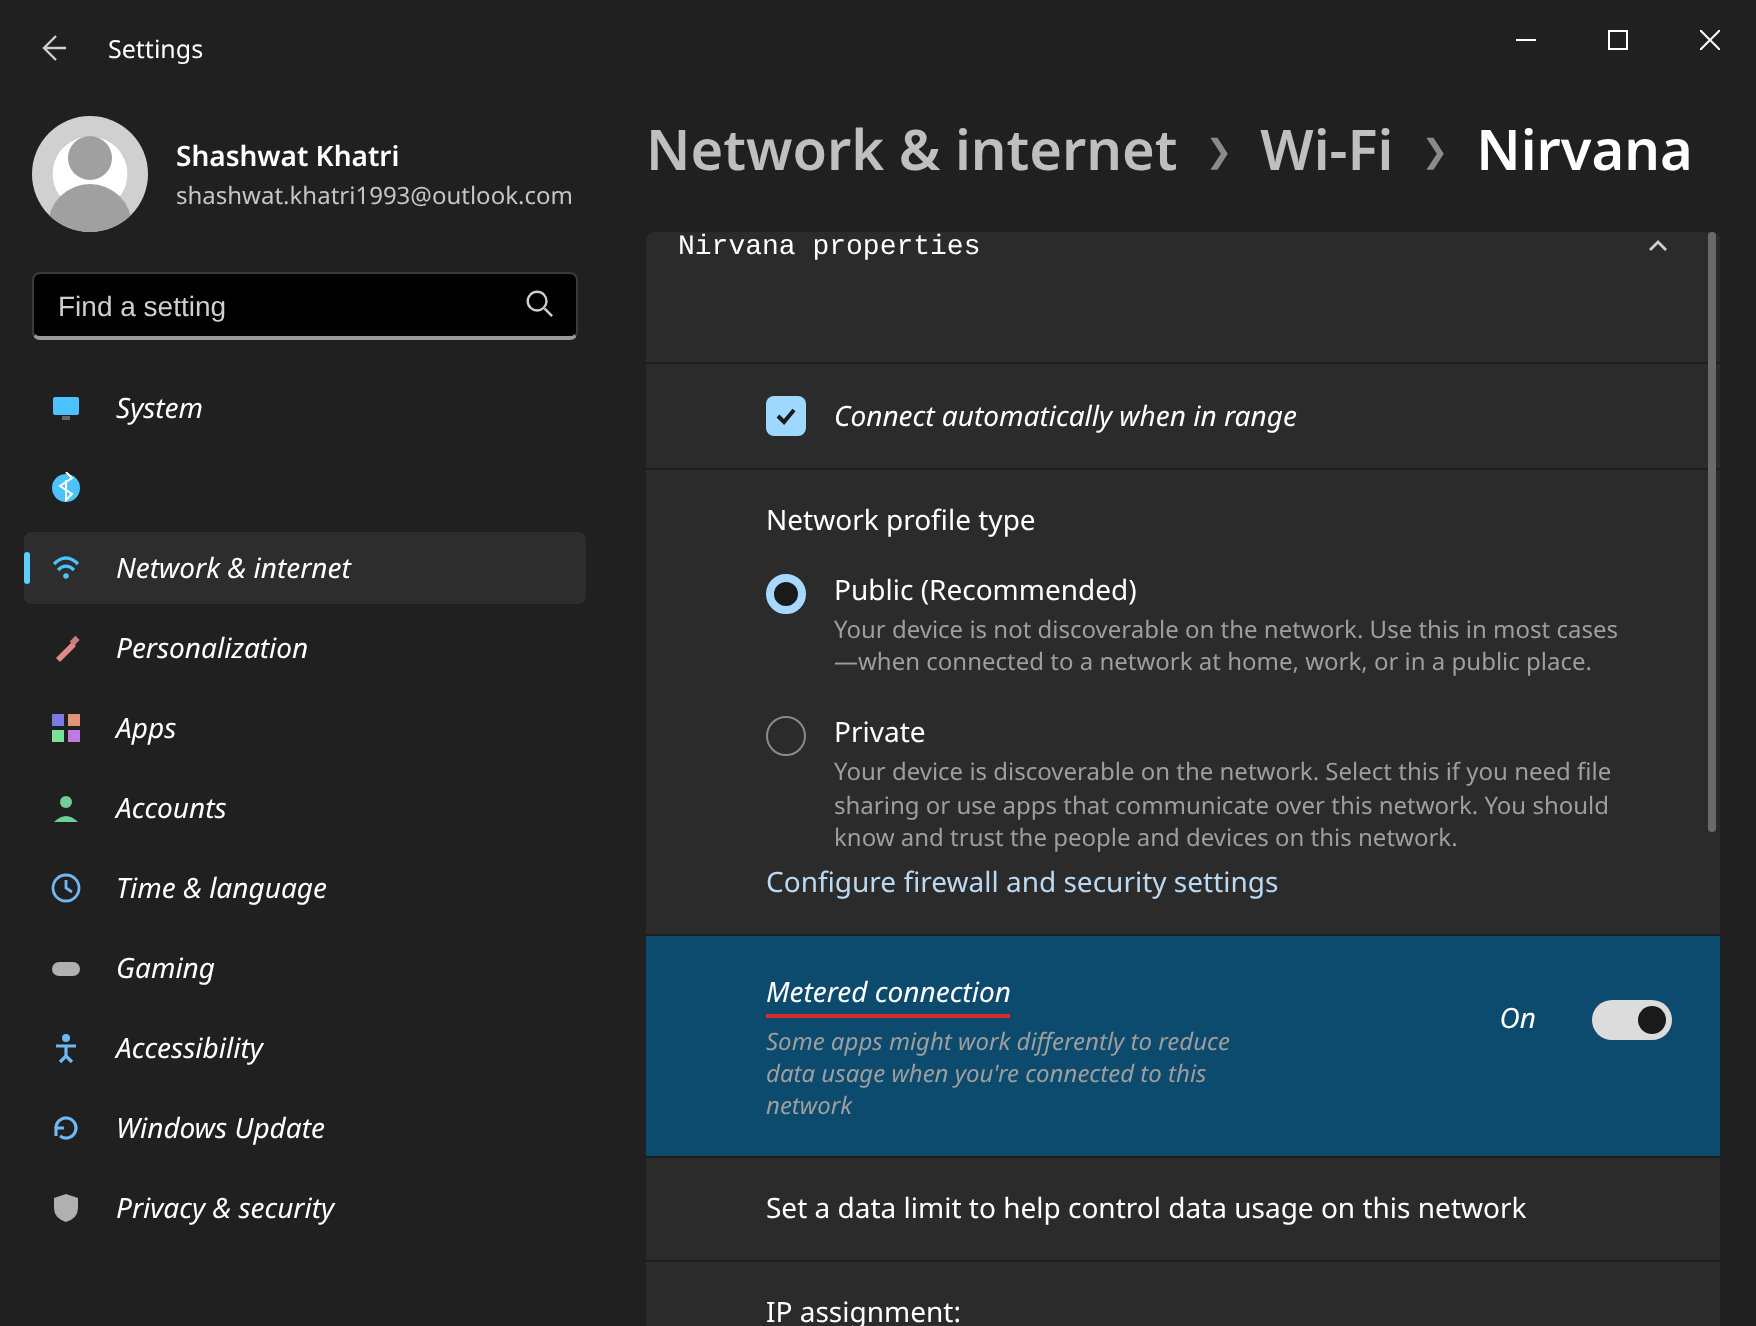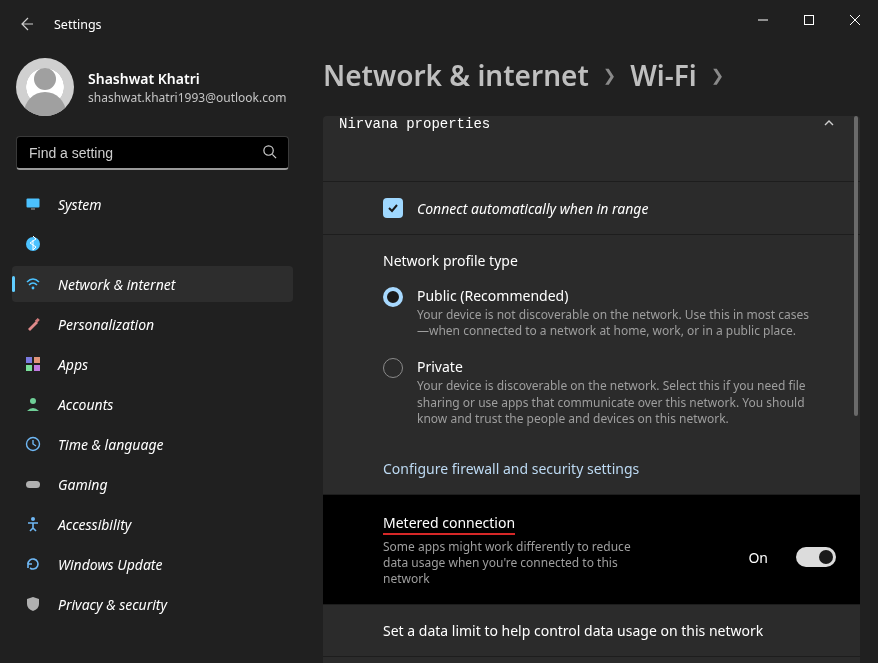--- a/index.html
+++ b/index.html
@@ -209,27 +209,28 @@
     border: 1px solid #8a8a8a;
     flex-shrink:0;
     margin-top:1px;
   }
   .radio.selected {
     border: 4px solid #a7d9ff;
     background: #1a1a1a;
   }
   .radio-text .r-title { font-size: 14px; }
   .radio-text .r-desc { font-size: 12px; color: var(--text-faint); margin-top:2px; line-height:1.35; max-width: 400px;}
-  .link-text { font-size: 14px; color: #bcd9f2; margin-top: 32px; }
+  .link-text { font-size: 14px; color: #bcd9f2; margin-top: 5px; }
 
   .metered-row {
-    display:flex; align-items:center;
+    display:flex; align-items:flex-start;
     padding: 16px 24px 16px 60px;
-    background: #000000;
+    background: #0c4a6e;
     border-bottom: 1px solid var(--border);
+    font-style: italic;
   }
   .metered-text .m-title { font-size: 14px; display:inline-block;}
   .metered-text .m-desc { font-size: 12px; color: var(--text-faint); margin-top:4px; max-width: 250px; line-height:1.35;}
   .metered-control { margin-left:auto; display:flex; align-items:center; gap:28px; margin-top: 16px;}
   .toggle {
     width: 40px; height: 20px;
     background: #5a5a5a;
     border-radius: 10px;
     position: relative;
   }
@@ -430,20 +431,21 @@
           </div>
         </div>
     </div>
 
     <div class="main">
       <div class="breadcrumb">
         <span class="crumb-dim">Network &amp; internet</span>
         <span class="chev">❯</span>
         <span class="crumb-dim">Wi-Fi</span>
         <span class="chev">❯</span>
+        <span>Nirvana</span>
       </div>
 
       <div class="content-scroll">
         <div class="scrollbar-track">
           <div class="scrollbar-thumb"></div>
         </div>
 
         <div class="expander">
           <div class="expander-header">
             <span>Nirvana properties</span>

